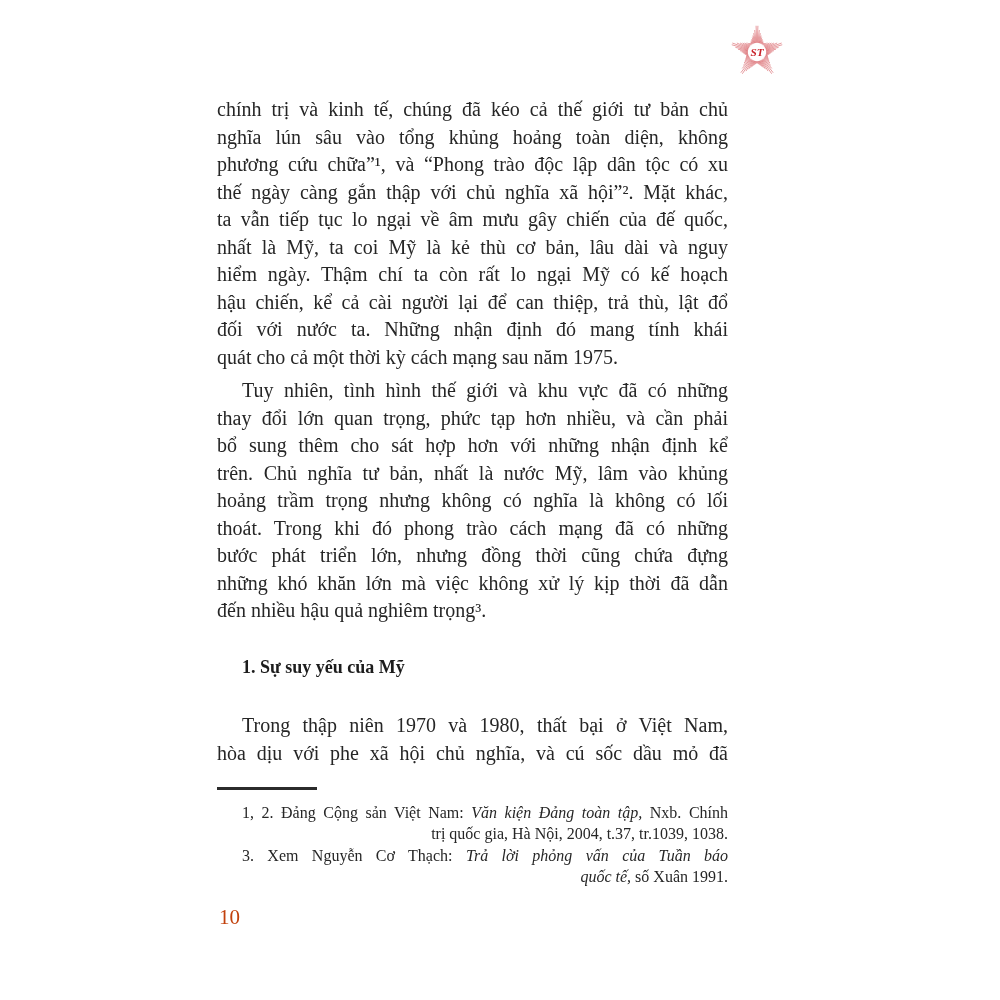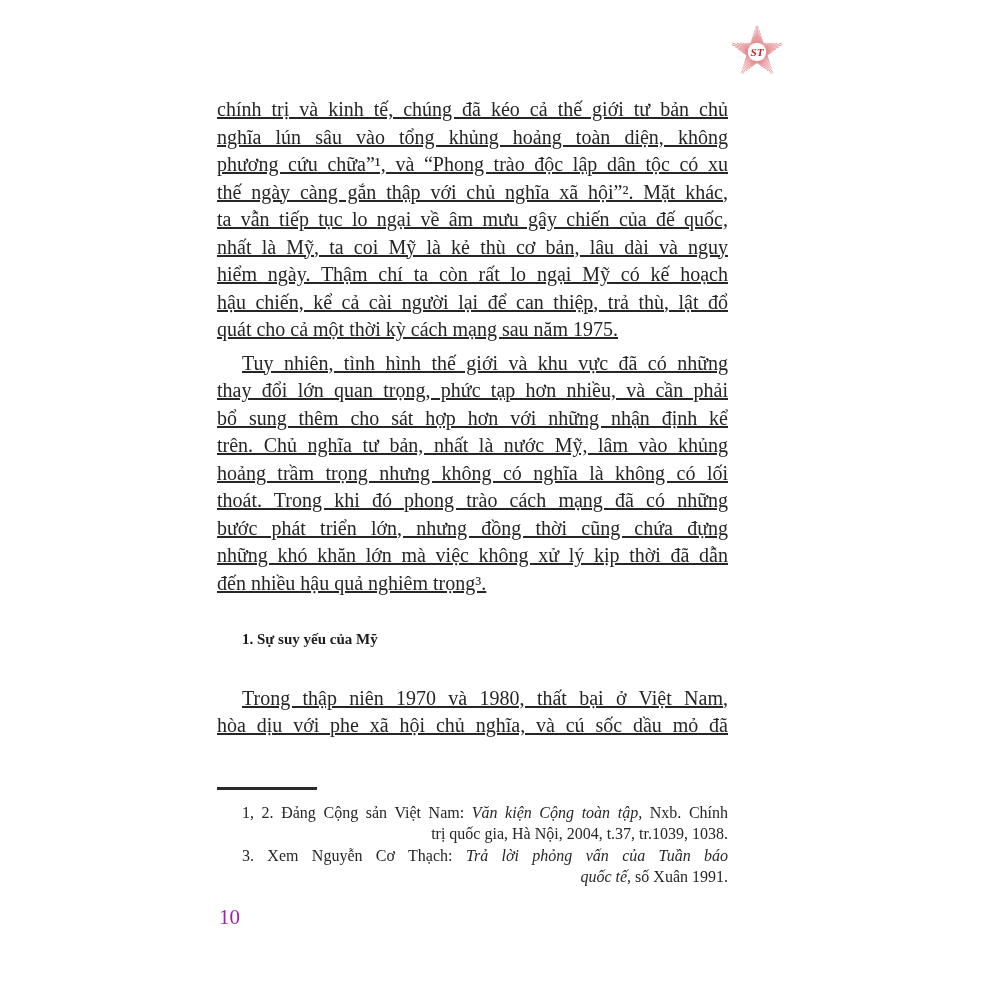--- a/index.html
+++ b/index.html
@@ -4,38 +4,38 @@
 <style>
   html,body{margin:0;padding:0;background:#ffffff;}
   .page{
     position:relative;width:792px;height:1000px;background:#ffffff;
     font-family:"Liberation Serif","DejaVu Serif",serif;color:#262626;overflow:hidden;
   }
   .logo{position:absolute;left:727px;top:21px;width:60px;height:62px;}
   .textcol{position:absolute;left:217px;top:96px;width:511px;}
   .line{
     font-size:20px;line-height:27.5px;height:27.5px;
-    text-align:left;white-space:normal;text-decoration:underline;
+    text-align:left;white-space:normal;
   }
   .line.jst{text-align:justify;text-align-last:justify;}
   .line.ind{text-indent:25px;}
   .para{margin:0;}
   .para + .para{margin-top:6px;}
   .heading{
-    font-size:15px;font-weight:bold;color:#1c1c1c;
+    font-size:18px;font-weight:bold;color:#1c1c1c;
     line-height:27.5px;margin:29px 0 0 0;padding-left:25px;
   }
   .para.after-heading{margin-top:31px;}
   .footnotes{position:absolute;left:217px;top:787px;width:511px;}
   .fnrule{width:100px;border-top:3px solid #2b2b2b;margin:0 0 12px 0;}
   .fnline{font-size:16px;line-height:21.4px;text-align:right;}
   .fnline.jst{text-align:justify;text-align-last:justify;}
   .fnline.ind{text-indent:25px;}
   .fnline .it{font-style:italic;}
-  .pagenum{position:absolute;left:219px;top:905px;font-size:21px;color:#a21caf;}
+  .pagenum{position:absolute;left:219px;top:905px;font-size:21px;color:#c2410c;}
 </style>
 </head>
 <body>
 
 <div class="page">
 
   <div class="logo">
     <svg id="logo-svg" width="60" height="62" viewBox="-32 -33 64 66" xmlns="http://www.w3.org/2000/svg">
         <line x1="9.80" y1="0.00" x2="16.26" y2="0.00" stroke="#c9232b" stroke-width="0.55" opacity="0.88"></line>
         <line x1="9.78" y1="0.68" x2="14.83" y2="1.04" stroke="#c9232b" stroke-width="0.55" opacity="0.88"></line>
@@ -135,20 +135,21 @@
   <main class="textcol">
     <div class="para">
         <div class="line jst">chính trị và kinh tế, chúng đã kéo cả thế giới tư bản chủ</div>
         <div class="line jst">nghĩa lún sâu vào tổng khủng hoảng toàn diện, không</div>
         <div class="line jst">phương cứu chữa”¹, và “Phong trào độc lập dân tộc có xu</div>
         <div class="line jst">thế ngày càng gắn thập với chủ nghĩa xã hội”². Mặt khác,</div>
         <div class="line jst">ta vẫn tiếp tục lo ngại về âm mưu gây chiến của đế quốc,</div>
         <div class="line jst">nhất là Mỹ, ta coi Mỹ là kẻ thù cơ bản, lâu dài và nguy</div>
         <div class="line jst">hiểm ngày. Thậm chí ta còn rất lo ngại Mỹ có kế hoạch</div>
         <div class="line jst">hậu chiến, kể cả cài người lại để can thiệp, trả thù, lật đổ</div>
+        <div class="line jst">đối với nước ta. Những nhận định đó mang tính khái</div>
         <div class="line">quát cho cả một thời kỳ cách mạng sau năm 1975.</div>
       </div>
     <div class="para">
         <div class="line jst ind">Tuy nhiên, tình hình thế giới và khu vực đã có những</div>
         <div class="line jst">thay đổi lớn quan trọng, phức tạp hơn nhiều, và cần phải</div>
         <div class="line jst">bổ sung thêm cho sát hợp hơn với những nhận định kể</div>
         <div class="line jst">trên. Chủ nghĩa tư bản, nhất là nước Mỹ, lâm vào khủng</div>
         <div class="line jst">hoảng trầm trọng nhưng không có nghĩa là không có lối</div>
         <div class="line jst">thoát. Trong khi đó phong trào cách mạng đã có những</div>
         <div class="line jst">bước phát triển lớn, nhưng đồng thời cũng chứa đựng</div>
@@ -158,21 +159,21 @@
     <h2 class="heading">1. Sự suy yếu của Mỹ</h2>
     <div class="para after-heading">
         <div class="line jst ind">Trong thập niên 1970 và 1980, thất bại ở Việt Nam,</div>
         <div class="line jst">hòa dịu với phe xã hội chủ nghĩa, và cú sốc dầu mỏ đã</div>
       </div>
   </main>
 
   <div class="footnotes">
     <div class="fnrule"></div>
     <div>
-        <div class="fnline jst ind"><span class="">1, 2. Đảng Cộng sản Việt Nam: </span><span class="it">Văn kiện Cộng toàn tập,</span><span class=""> Nxb. Chính</span></div>
+        <div class="fnline jst ind"><span class="">1, 2. Đảng Cộng sản Việt Nam: </span><span class="it">Văn kiện Đảng toàn tập,</span><span class=""> Nxb. Chính</span></div>
         <div class="fnline"><span class="">trị quốc gia, Hà Nội, 2004, t.37, tr.1039, 1038.</span></div>
         <div class="fnline jst ind"><span class="">3. Xem Nguyễn Cơ Thạch: </span><span class="it">Trả lời phỏng vấn của Tuần báo</span></div>
         <div class="fnline"><span class="it">quốc tế,</span><span class=""> số Xuân 1991.</span></div>
       </div>
   </div>
 
   <div class="pagenum">10</div>
 
 </div>
 

